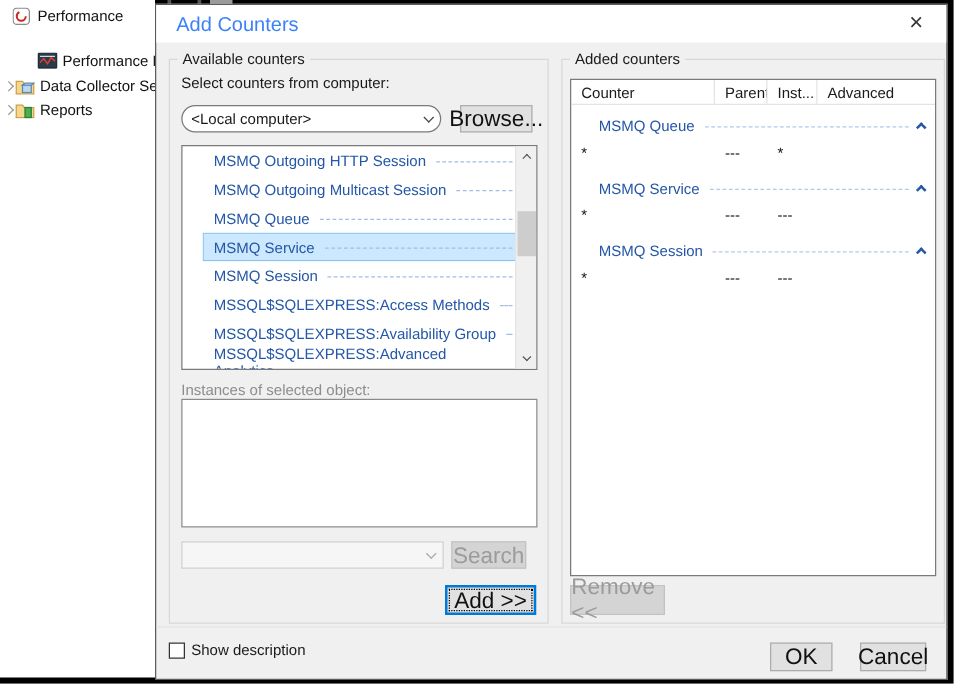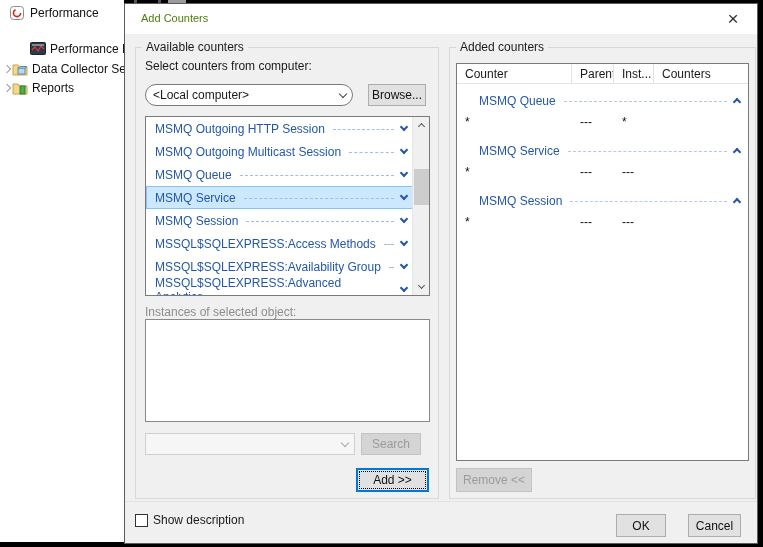--- a/index.html
+++ b/index.html
@@ -16,42 +16,42 @@
   .tchev.down { border-color:#3c3c3c; transform:rotate(45deg); }
   .tchev.none { border:none; }
   .ticon { width:16px; height:14px; display:inline-block; flex:0 0 auto; }
 
   
   .artifact { position:absolute; background:#9a9a9a; }
 
   
   #dialog { position:absolute; left:124px; top:3px; width:634px; height:541px; background:#f0f0f0; border:1px solid #5c5c5c; }
   #titlebar { position:absolute; left:0; top:0; width:100%; height:30px; background:#fff; }
-  #title-text { position:absolute; left:16px; top:8px; font-size:11px; color:#4d7c0f; }
+  #title-text { position:absolute; left:16px; top:8px; font-size:16px; color:#3b82f6; }
   #close-btn { position:absolute; right:10px; top:2px; width:28px; height:26px; text-align:center; font-size:19px; color:#333; line-height:26px; cursor:default; }
 
   .groupbox { position:absolute; border:1px solid #d8d8d8; }
   .group-label { position:absolute; top:-8px; left:6px; background:#f0f0f0; padding:0 4px; color:#1a1a1a; }
 
   .label12 { position:absolute; font-size:12px; }
   .disabled-text { color:#8d8d8d; }
 
   .combo { position:absolute; background:#fff; border:1px solid #7a7a7a; display:flex; align-items:center; }
   .combo .cval { padding-left:7px; flex:1; overflow:hidden; white-space:nowrap; }
   .combo .dd { width:18px; display:flex; justify-content:center; align-items:center; }
   .dd-chev { width:6px; height:6px; border-right:1.5px solid #444; border-bottom:1.5px solid #444; transform:rotate(45deg); margin-top:-3px; }
   .combo.disabled { background:#f6f6f6; border-color:#d0d0d0; }
   .combo.disabled .dd-chev { border-color:#a8a8a8; }
 
-  .btn { position:absolute; background:#e1e1e1; border:1px solid #adadad; font-size:12px; color:#111; display:flex; align-items:center; justify-content:center; }
+  .btn { position:absolute; background:#e1e1e1; border:1px solid #adadad; font-size:18px; color:#111; display:flex; align-items:center; justify-content:center; }
   .btn.default-focus { border:2px solid #0078d7; outline:1px dotted #000; outline-offset:-4px; }
   .btn.disabled { background:#d4d4d4; border-color:#c3c3c3; color:#9b9b9b; }
 
   
-  #counters-list { position:absolute; left:20px; top:112px; width:285px; height:180px; background:#fff; border:1px solid #7a7a7a; overflow:hidden; }
+  #counters-list { position:absolute; left:20px; top:112px; width:285px; height:180px; background:#fff; border:1px solid #7a7a7a; overflow:hidden;padding-left:16px; }
   .citem { position:relative; height:23px; display:flex; align-items:center; padding:0 6px 0 9px; color:#2457a7; }
   .citem.selected { background:#cce8ff; box-shadow:inset 0 0 0 1px #84c3f2; }
   .leader { flex:1; border-top:1px dashed #a3bce4; margin:1px 7px 0 8px; height:0; }
   .chev { display:inline-block; width:6px; height:6px; border-right:2px solid #2457a7; border-bottom:2px solid #2457a7; flex:0 0 auto; }
   .chev.down { transform:rotate(45deg); margin-top:-3px; }
   .chev.up { transform:rotate(-135deg); margin-top:3px; }
 
   
   #vscroll { position:absolute; right:0; top:0; width:17px; height:100%; background:#f0f0f0; border-left:1px solid #e4e4e4; }
   .sb-btn { position:absolute; left:0; width:17px; height:17px; display:flex; align-items:center; justify-content:center; }
@@ -224,21 +224,21 @@
 
     <div class="groupbox" style="left:324px; top:43px; width:307px; height:452px;">
       <span class="group-label">Added counters</span>
     </div>
 
     <div id="added-table">
       <div class="t-header">
         <div>Counter</div>
         <div>Parent</div>
         <div>Inst...</div>
-        <div>Counters</div>
+        <div>Advanced</div>
       </div>
       <div style="padding-top:4px;">
         <div class="t-grouprow">
           <span>MSMQ Queue</span>
             <span class="leader"></span>
             <span class="chev up"></span>
         </div>
         <div class="t-valrow">
           <div>*</div>
           <div>---</div>

